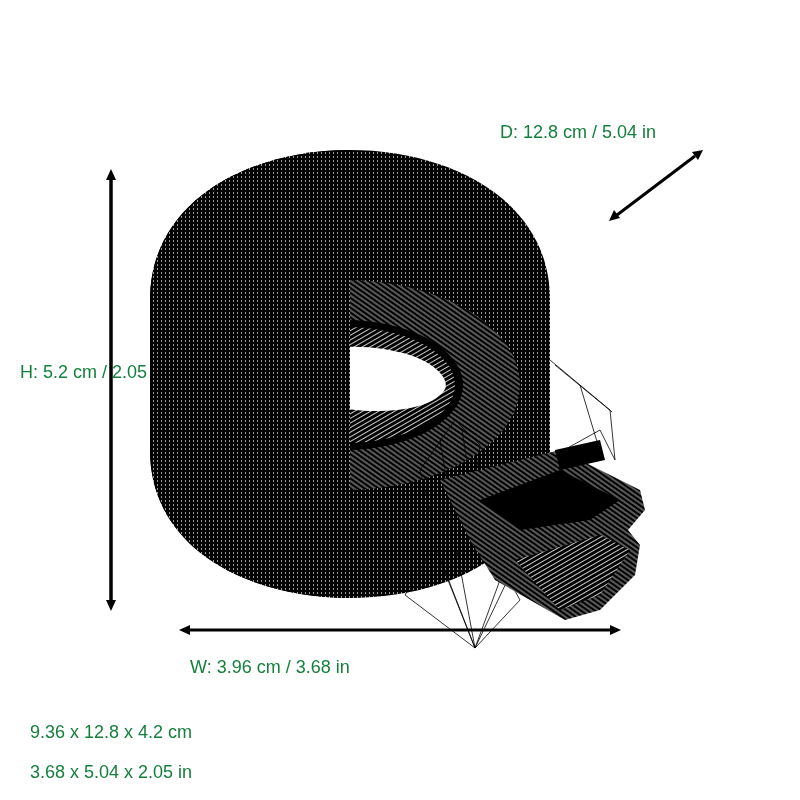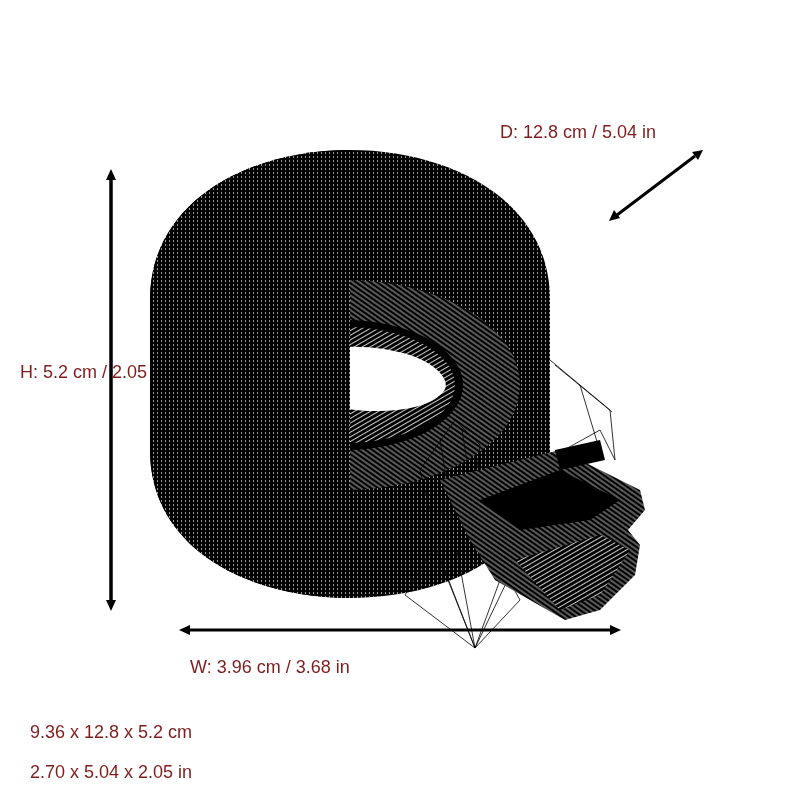--- a/index.html
+++ b/index.html
@@ -13,21 +13,21 @@
       position: relative;
       overflow: hidden;
       font-family: "Liberation Sans", sans-serif;
       color: #111111;
     }
     .label {
       position: absolute;
       font-size: 18px;
       line-height: 20px;
       white-space: nowrap;
-      color: #7f1d1d;
+      color: #15803d;
     }
     #model-svg {
       position: absolute;
       left: 0;
       top: 0;
       width: 800px;
       height: 800px;
     }
     .dim-arrow {
       position: absolute;
@@ -109,19 +109,19 @@
   <g stroke="#000" stroke-width="3" fill="#000">
     <line x1="617" y1="215" x2="695" y2="156"></line>
     <polygon points="609,221 614,210 620,218" stroke="none"></polygon>
     <polygon points="703,150 692,152 698,160" stroke="none"></polygon>
   </g>
 </svg>
 
 <div class="label" style="left:500px; top:122px;">D: 12.8 cm / 5.04 in</div>
 <div class="label" style="left:20px; top:362px; z-index:0;">H: 5.2 cm / 2.05 in</div>
 <div class="label" style="left:190px; top:657px;">W: 3.96 cm / 3.68 in</div>
-<div class="label" style="left:30px; top:722px;">9.36 x 12.8 x 5.2 cm</div>
-<div class="label" style="left:30px; top:762px;">2.70 x 5.04 x 2.05 in</div>
+<div class="label" style="left:30px; top:722px;">9.36 x 12.8 x 4.2 cm</div>
+<div class="label" style="left:30px; top:762px;">3.68 x 5.04 x 2.05 in</div>
 
 <svg style="position:absolute;left:0;top:0;width:800px;height:800px;pointer-events:none;" viewBox="0 0 800 800">
   <path d="M150,300 C150,200 250,150 350,150 L350,598 C250,598 150,550 150,450 Z" fill="url(#vlines)"></path>
   <line x1="111" y1="178" x2="111" y2="602" stroke="#000" stroke-width="3"></line>
 </svg>
 
 </body></html>

